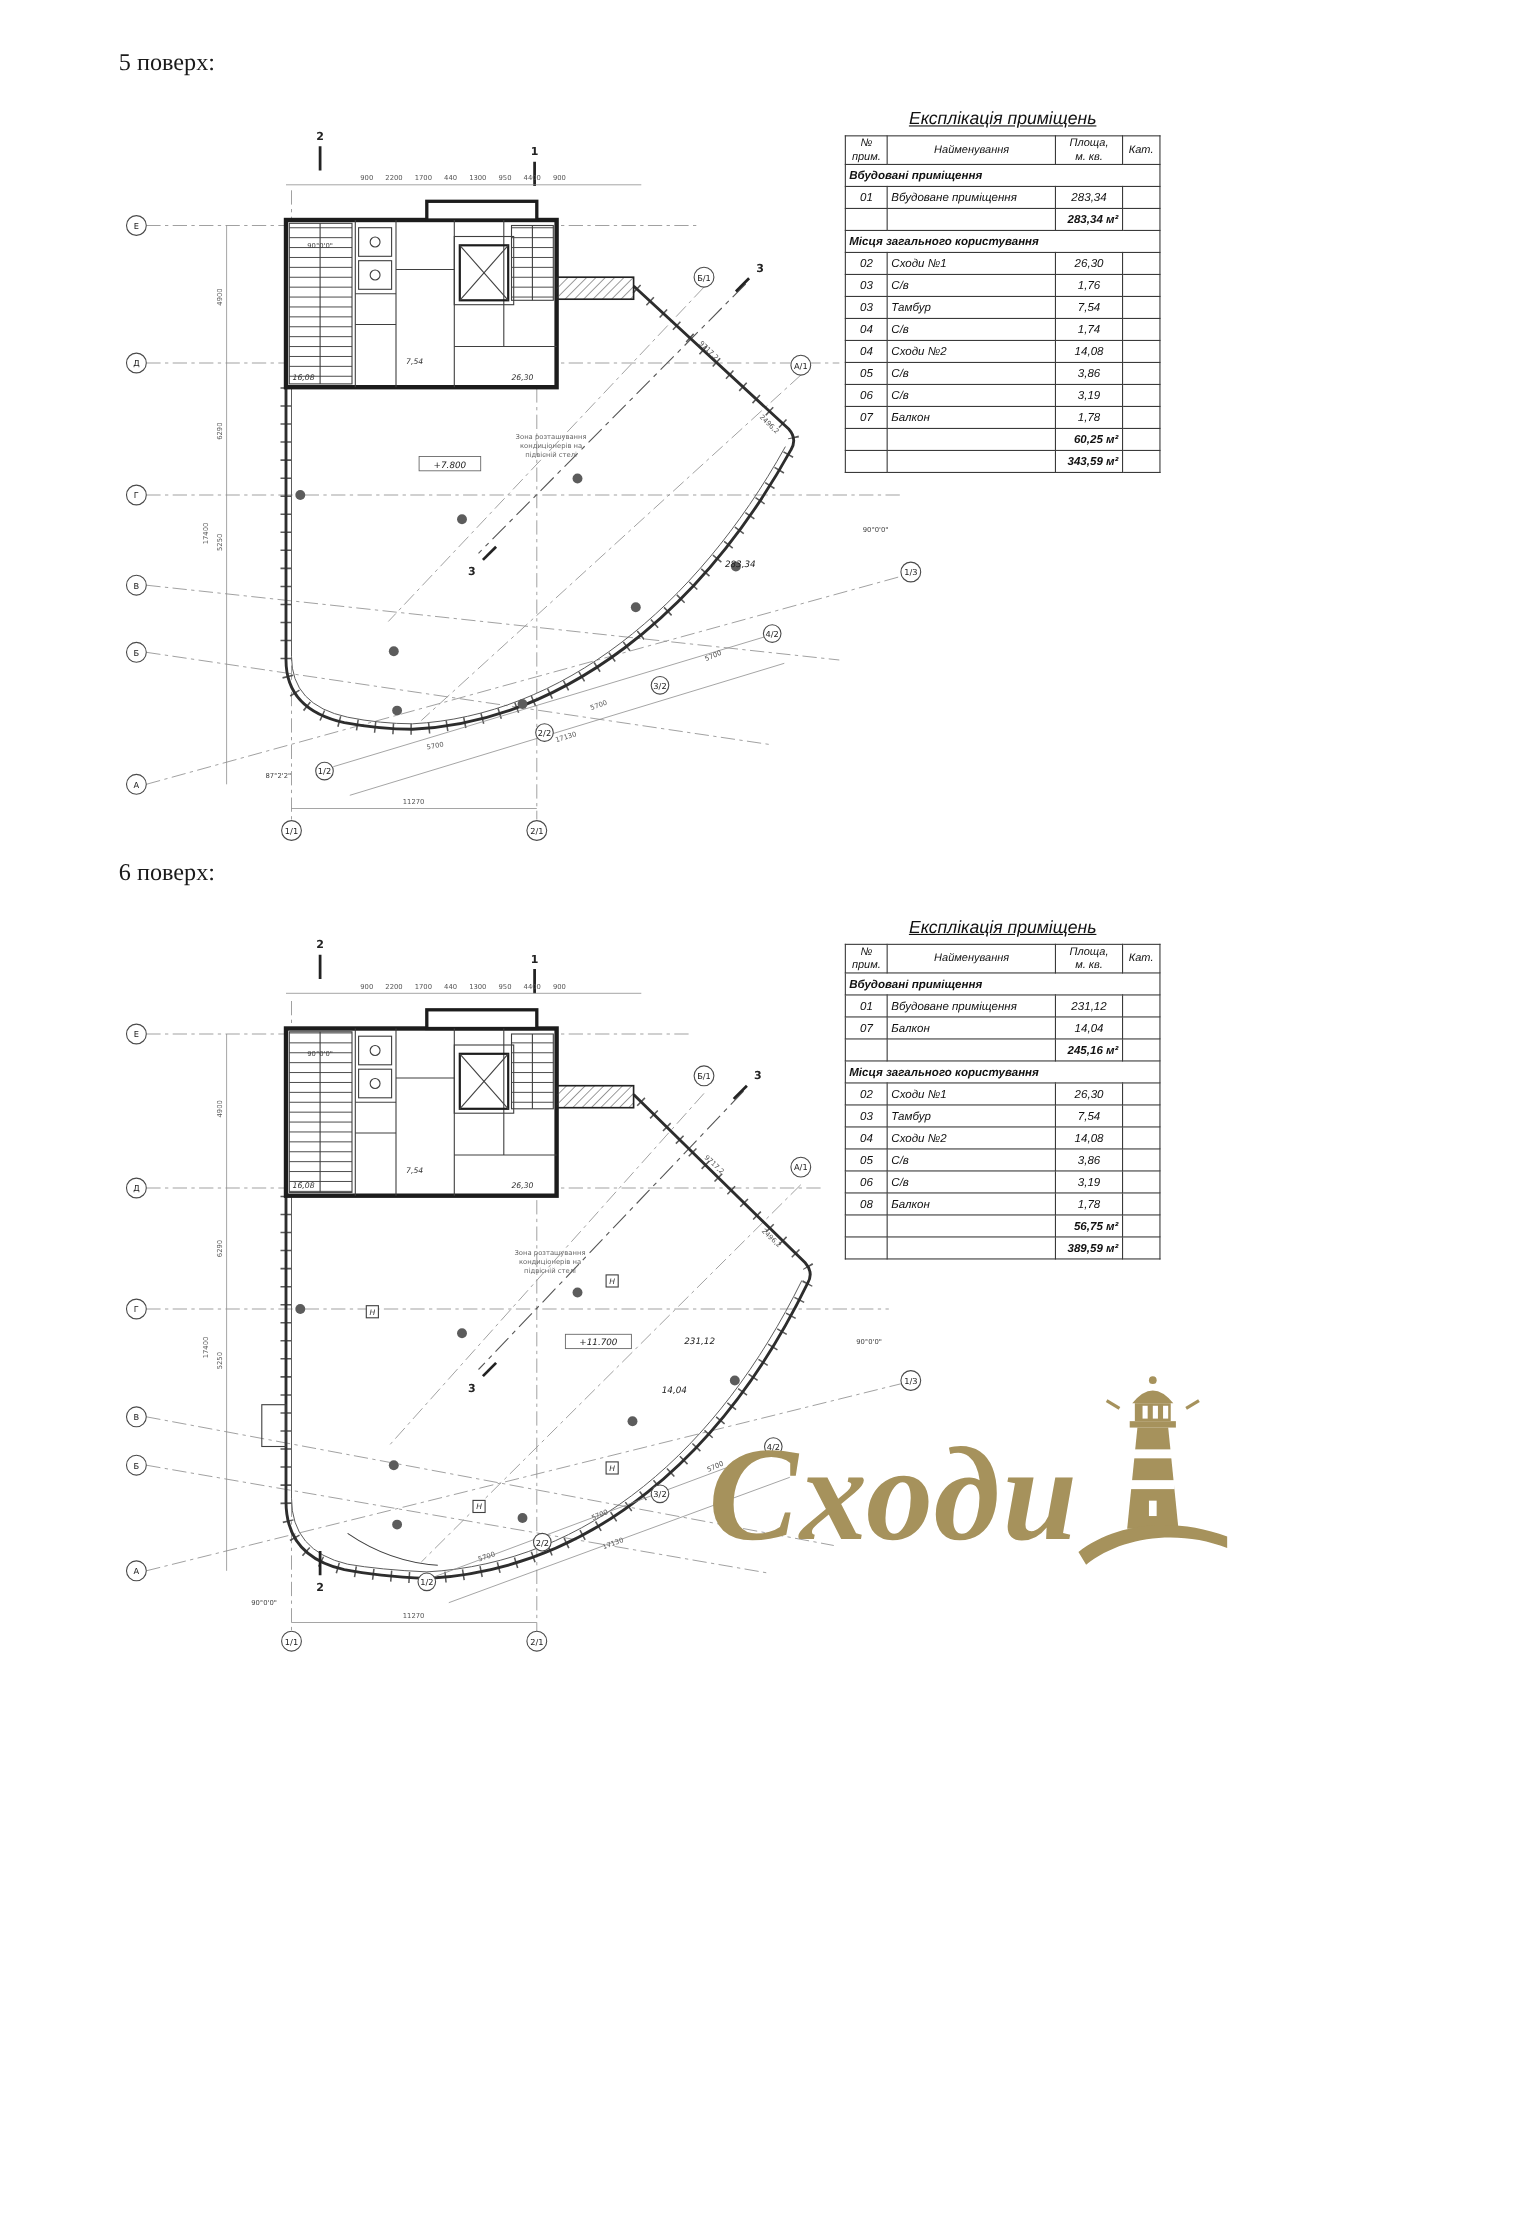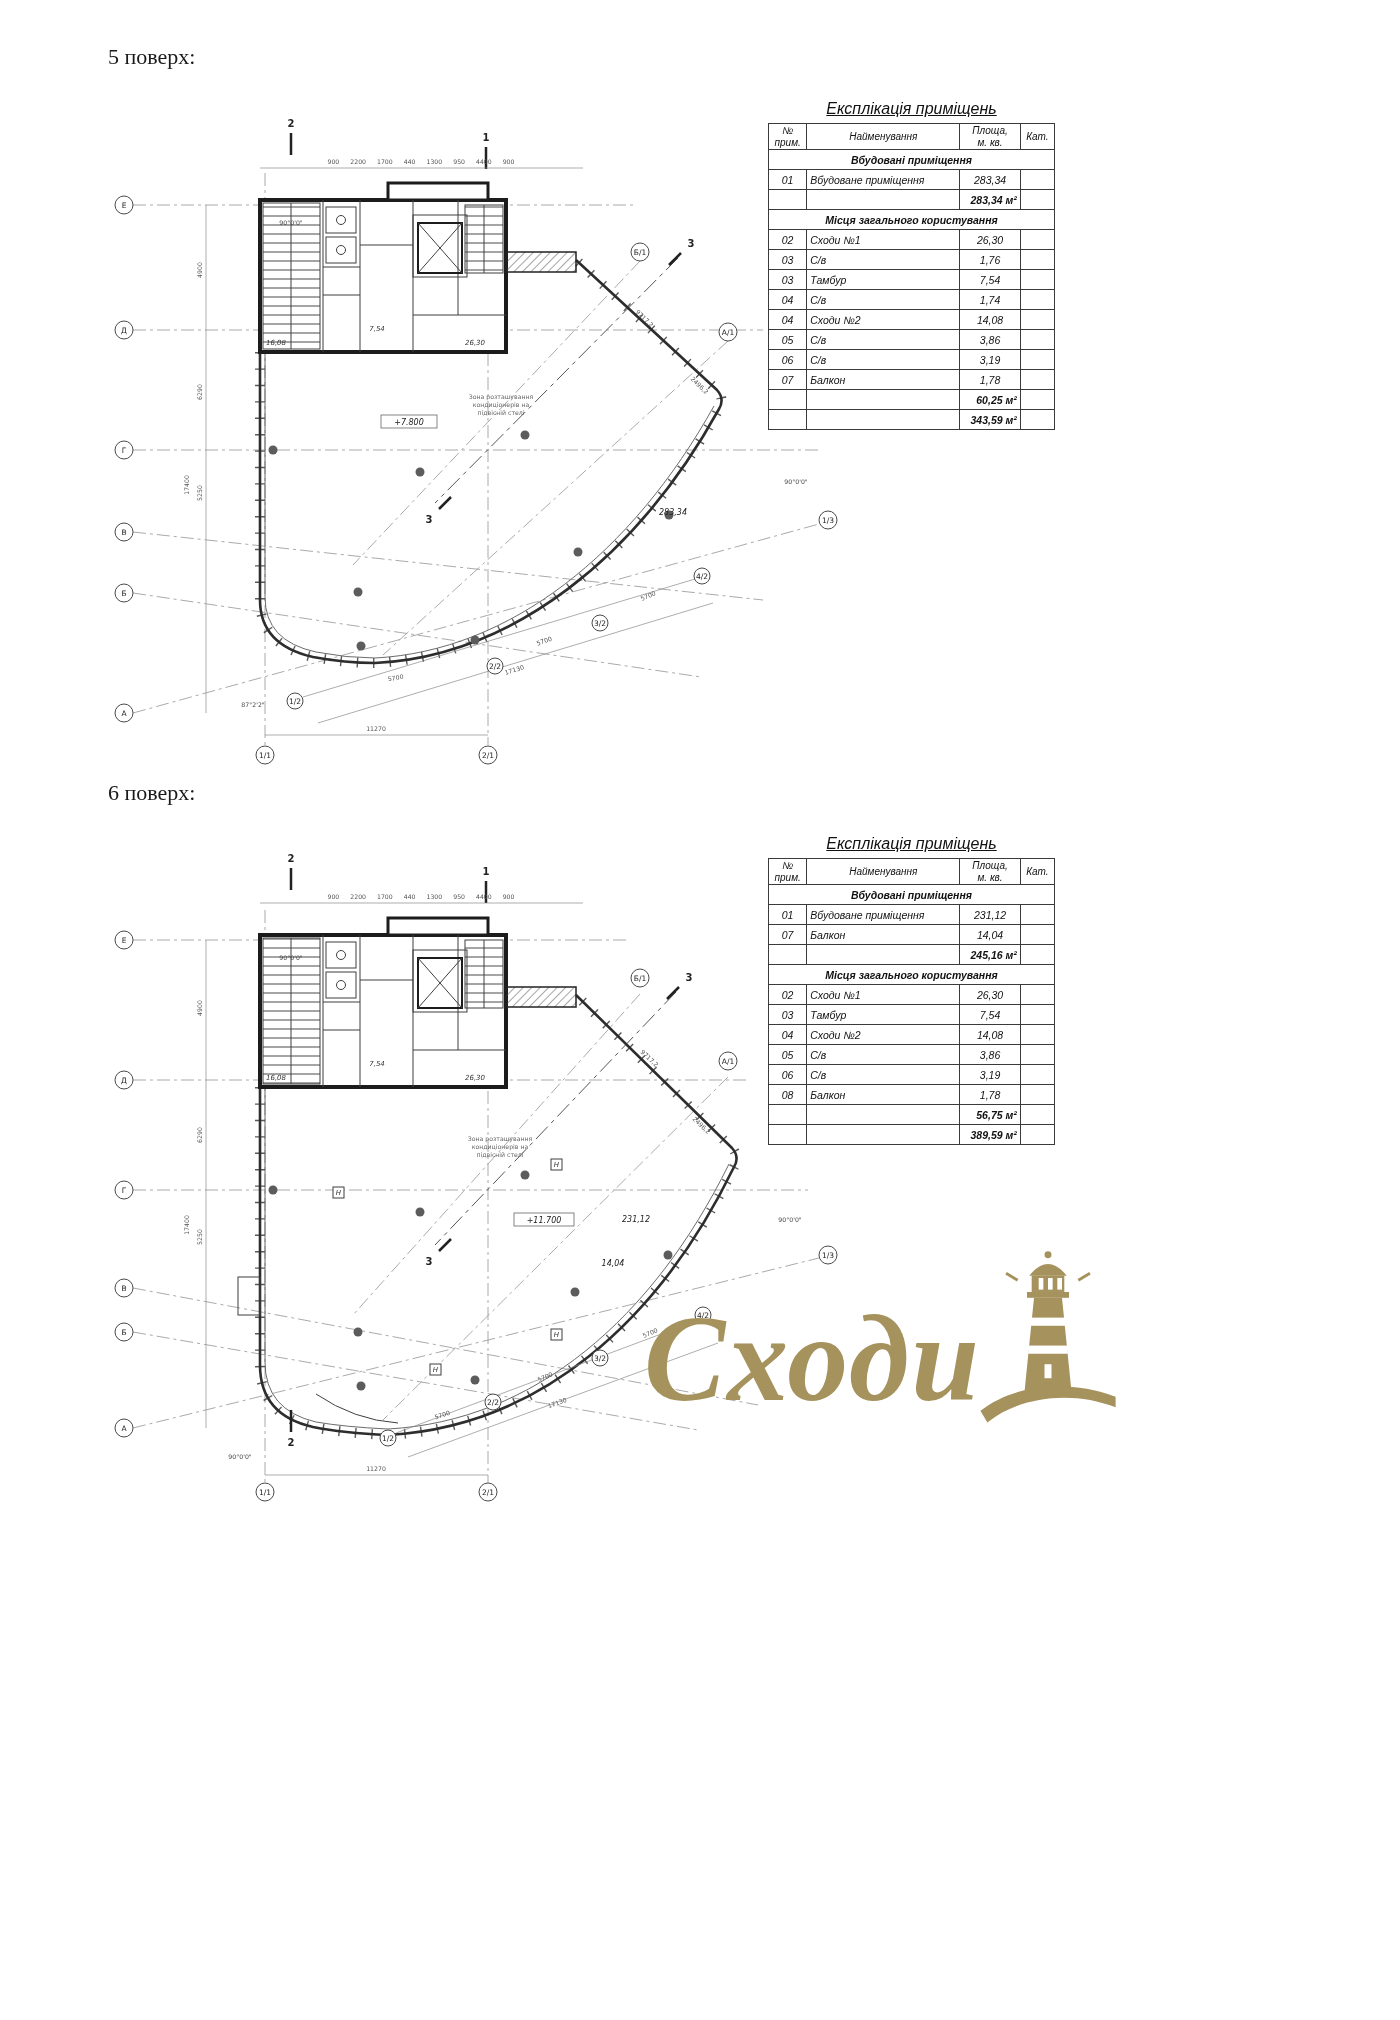--- a/index.html
+++ b/index.html
@@ -35,21 +35,21 @@
 
   
   .table-block{position:absolute;width:287px;font:italic 10.5px "Liberation Sans",sans-serif;color:#111;}
   .tbl-title{text-align:center;text-decoration:underline;margin:0 0 5px 0;font-size:16px;}
   .table-block table{border-collapse:collapse;width:100%;table-layout:fixed;}
   .table-block th,.table-block td{border:1px solid #3a3a3a;padding:1px 3px;height:17px;
       font-weight:normal;text-align:center;vertical-align:middle;overflow:hidden;}
   .table-block th{font-size:10px;line-height:1.15;}
   .c-num{width:38px;} .c-name{width:152px;} .c-area{width:60px;} .c-cat{width:34px;}
   td.nm{text-align:left;}
-  tr.sec td{text-align:center;font-weight:bold;}
+  tr.sec td{text-align:left;font-weight:bold;}
   tr.sub td, tr.tot td{font-weight:bold;text-align:right;}
 
   
   .watermark{position:absolute;left:598px;top:1250px;width:510px;height:255px;color:#a6925c;}
   .wm-brand{position:absolute;left:18px;top:48px;font:italic bold 122px "Liberation Serif",serif;
       line-height:1;letter-spacing:2px;white-space:nowrap;}
   .wm-tag{position:absolute;left:46px;top:196px;font:italic bold 30px "Liberation Serif",serif;
       letter-spacing:2px;white-space:nowrap;}
   .wm-lh{position:absolute;left:352px;top:0px;}
 </style>

